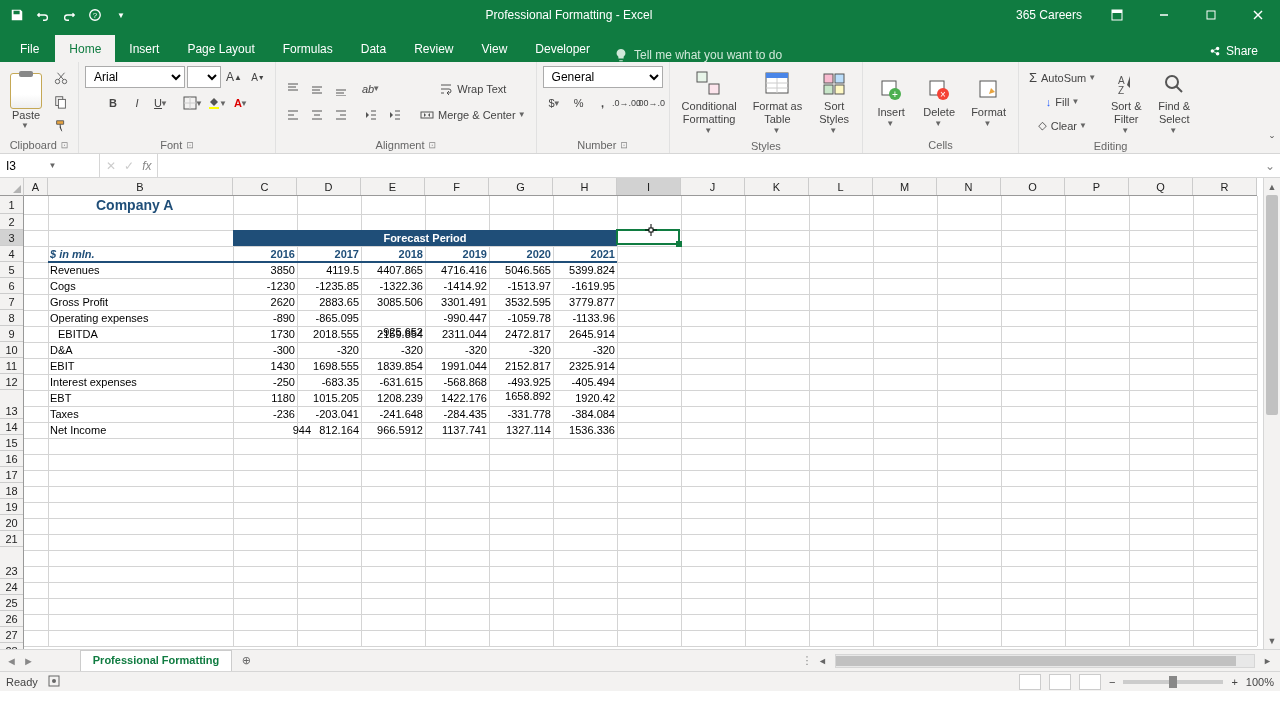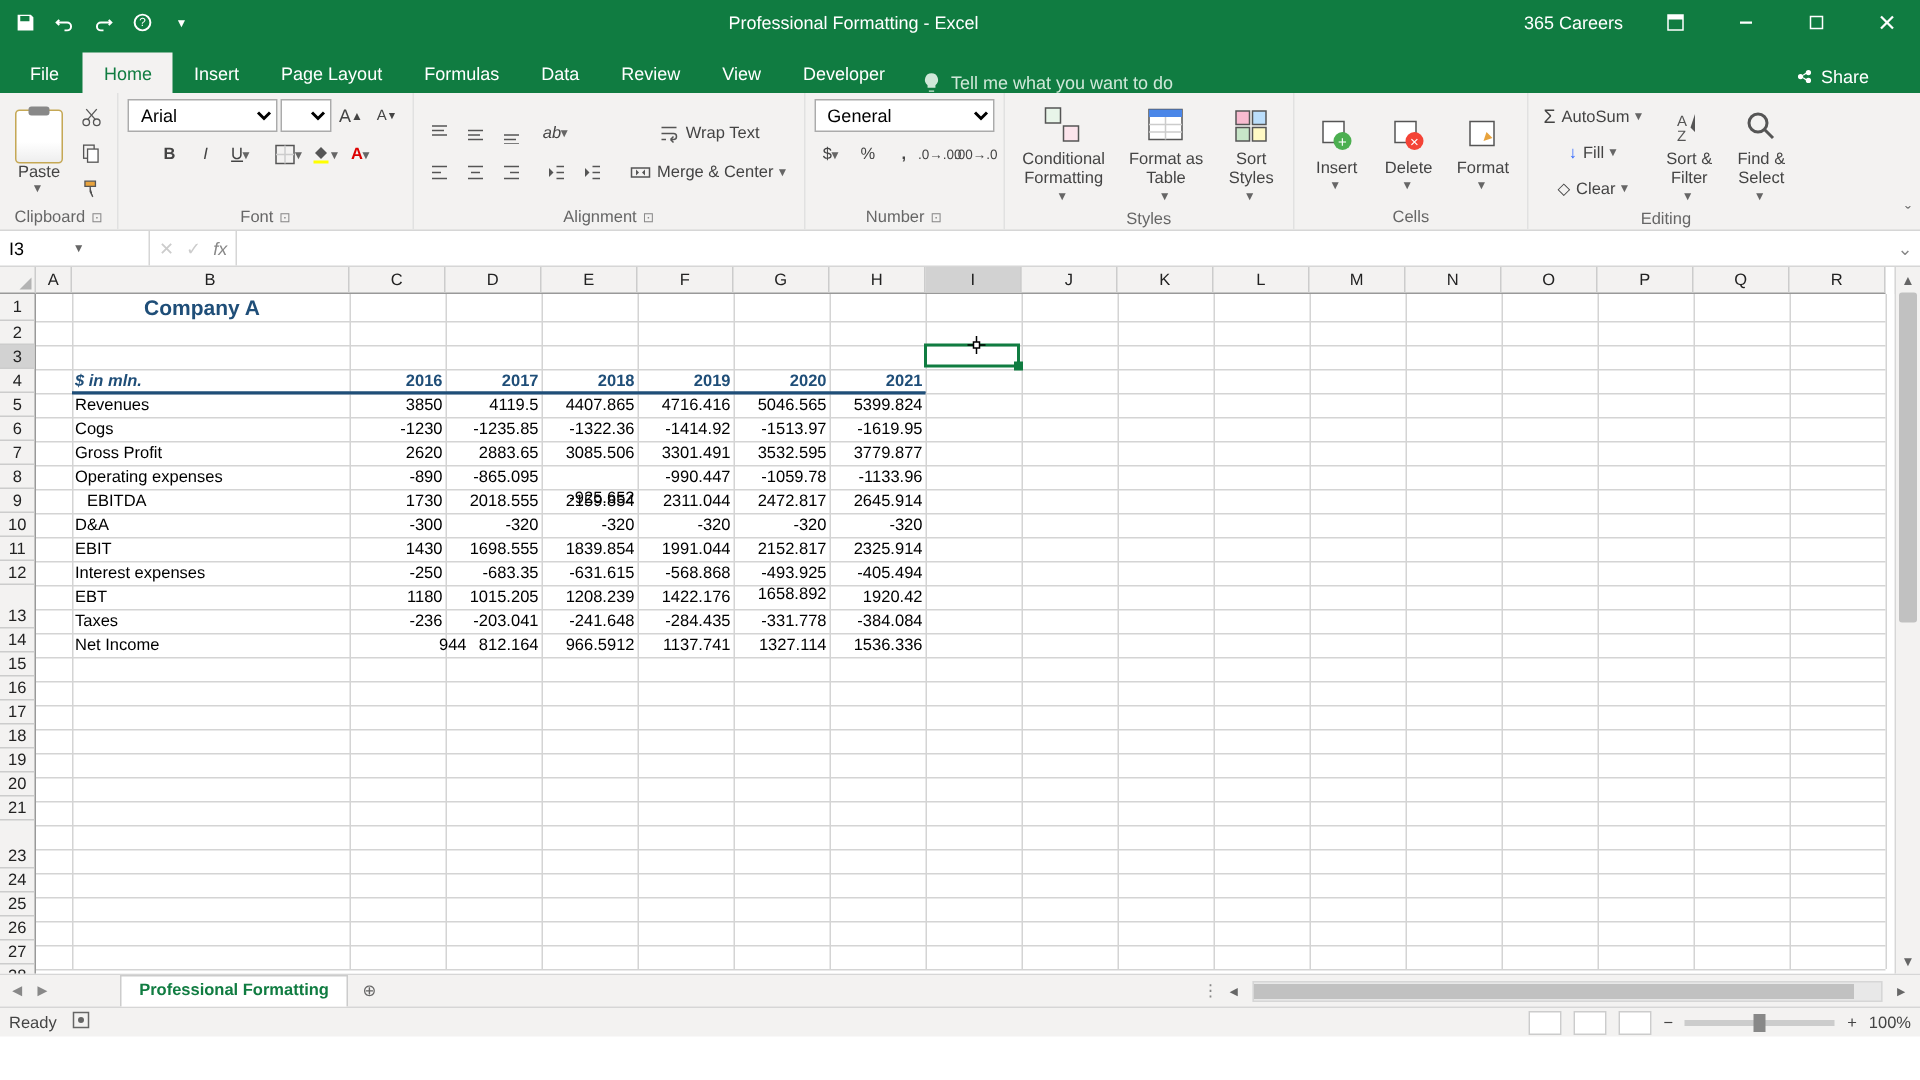--- a/index.html
+++ b/index.html
@@ -13,21 +13,21 @@
 .titlebar-right { display: flex; align-items: center; gap: 2px; }
 .titlebar-right .win-btn { width: 45px; height: 30px; display: flex; align-items: center; justify-content: center; cursor: pointer; }
 
 
 .ribbon-tabs { background: #107c41; height: 32px; display: flex; align-items: flex-end; color: #fff; font-size: 12px; padding-left: 4px; justify-content: space-between; }
 .tabs-left { display: flex; align-items: flex-end; }
 .tab { padding: 7px 14px 6px; cursor: pointer; }
 .tab.file { background: transparent; padding-left: 16px; padding-right: 16px; }
 .tab.active { background: #f3f2f1; color: #107c41; }
 .tellme { display: flex; align-items: center; gap: 6px; color: #d0e8d9; padding: 0 10px; cursor: pointer; }
-.tabs-right { display: flex; align-items: center; padding-right: 24px; text-align: right; }
+.tabs-right { display: flex; align-items: center; padding-right: 12px; text-align: right; }
 .share-btn { display: flex; align-items: center; gap: 4px; padding: 4px 10px; cursor: pointer; }
 
 
 .ribbon { background: #f3f2f1; height: 92px; border-bottom: 1px solid #d6d6d6; display: flex; font-size: 11px; color: #444; position: relative; }
 .group { display: flex; flex-direction: column; border-right: 1px solid #e1e1e1; padding: 4px 6px 2px; }
 .group-body { flex: 1; display: flex; align-items: center; gap: 4px; }
 .group-label { text-align: center; font-size: 11px; color: #666; padding-top: 2px; display: flex; justify-content: center; align-items: center; gap: 4px; }
 .launcher { font-size: 9px; color: #888; cursor: pointer; }
 .big-btn { display: flex; flex-direction: column; align-items: center; justify-content: center; padding: 2px 6px; cursor: pointer; text-align: center; line-height: 1.2; }
 .big-btn .ico { width: 32px; height: 32px; display: flex; align-items: center; justify-content: center; font-size: 20px; }
@@ -640,20 +640,21 @@
             <div class="gridline-h" style="top: 322px;"></div>
             <div class="gridline-h" style="top: 338px;"></div>
             <div class="gridline-h" style="top: 354px;"></div>
             <div class="gridline-h" style="top: 370px;"></div>
             <div class="gridline-h" style="top: 386px;"></div>
             <div class="gridline-h" style="top: 402px;"></div>
             <div class="gridline-h" style="top: 418px;"></div>
             <div class="gridline-h" style="top: 434px;"></div>
             <div class="gridline-h" style="top: 450px;"></div>
             <div class="cell-text company-title" style="left: 24px; top: 0px; width: 185px; height: 18px;">Company A</div>
+            <div class="cell-text forecast-header" style="left: 209px; top: 34px; width: 384px; height: 16px; justify-content: center;">Forecast Period</div>
             <div class="cell-text header-row" style="left: 24px; top: 50px; width: 185px; height: 16px; border-bottom: 1.5px solid rgb(31, 78, 120);">$ in mln.</div>
             <div class="cell-text year-head" style="left: 209px; top: 50px; width: 64px; height: 16px; justify-content: flex-end; border-bottom: 1.5px solid rgb(31, 78, 120);">2016</div>
             <div class="cell-text year-head" style="left: 273px; top: 50px; width: 64px; height: 16px; justify-content: flex-end; border-bottom: 1.5px solid rgb(31, 78, 120);">2017</div>
             <div class="cell-text year-head" style="left: 337px; top: 50px; width: 64px; height: 16px; justify-content: flex-end; border-bottom: 1.5px solid rgb(31, 78, 120);">2018</div>
             <div class="cell-text year-head" style="left: 401px; top: 50px; width: 64px; height: 16px; justify-content: flex-end; border-bottom: 1.5px solid rgb(31, 78, 120);">2019</div>
             <div class="cell-text year-head" style="left: 465px; top: 50px; width: 64px; height: 16px; justify-content: flex-end; border-bottom: 1.5px solid rgb(31, 78, 120);">2020</div>
             <div class="cell-text year-head" style="left: 529px; top: 50px; width: 64px; height: 16px; justify-content: flex-end; border-bottom: 1.5px solid rgb(31, 78, 120);">2021</div>
             <div style="position: absolute; left: 24px; top: 65px; width: 569px; height: 1.5px; background: rgb(31, 78, 120);"></div>
             <div class="cell-text" style="left: 24px; top: 66px; width: 185px; height: 16px;">Revenues</div>
             <div class="cell-text" style="left: 209px; top: 66px; width: 64px; height: 16px; justify-content: flex-end;">3850</div>

